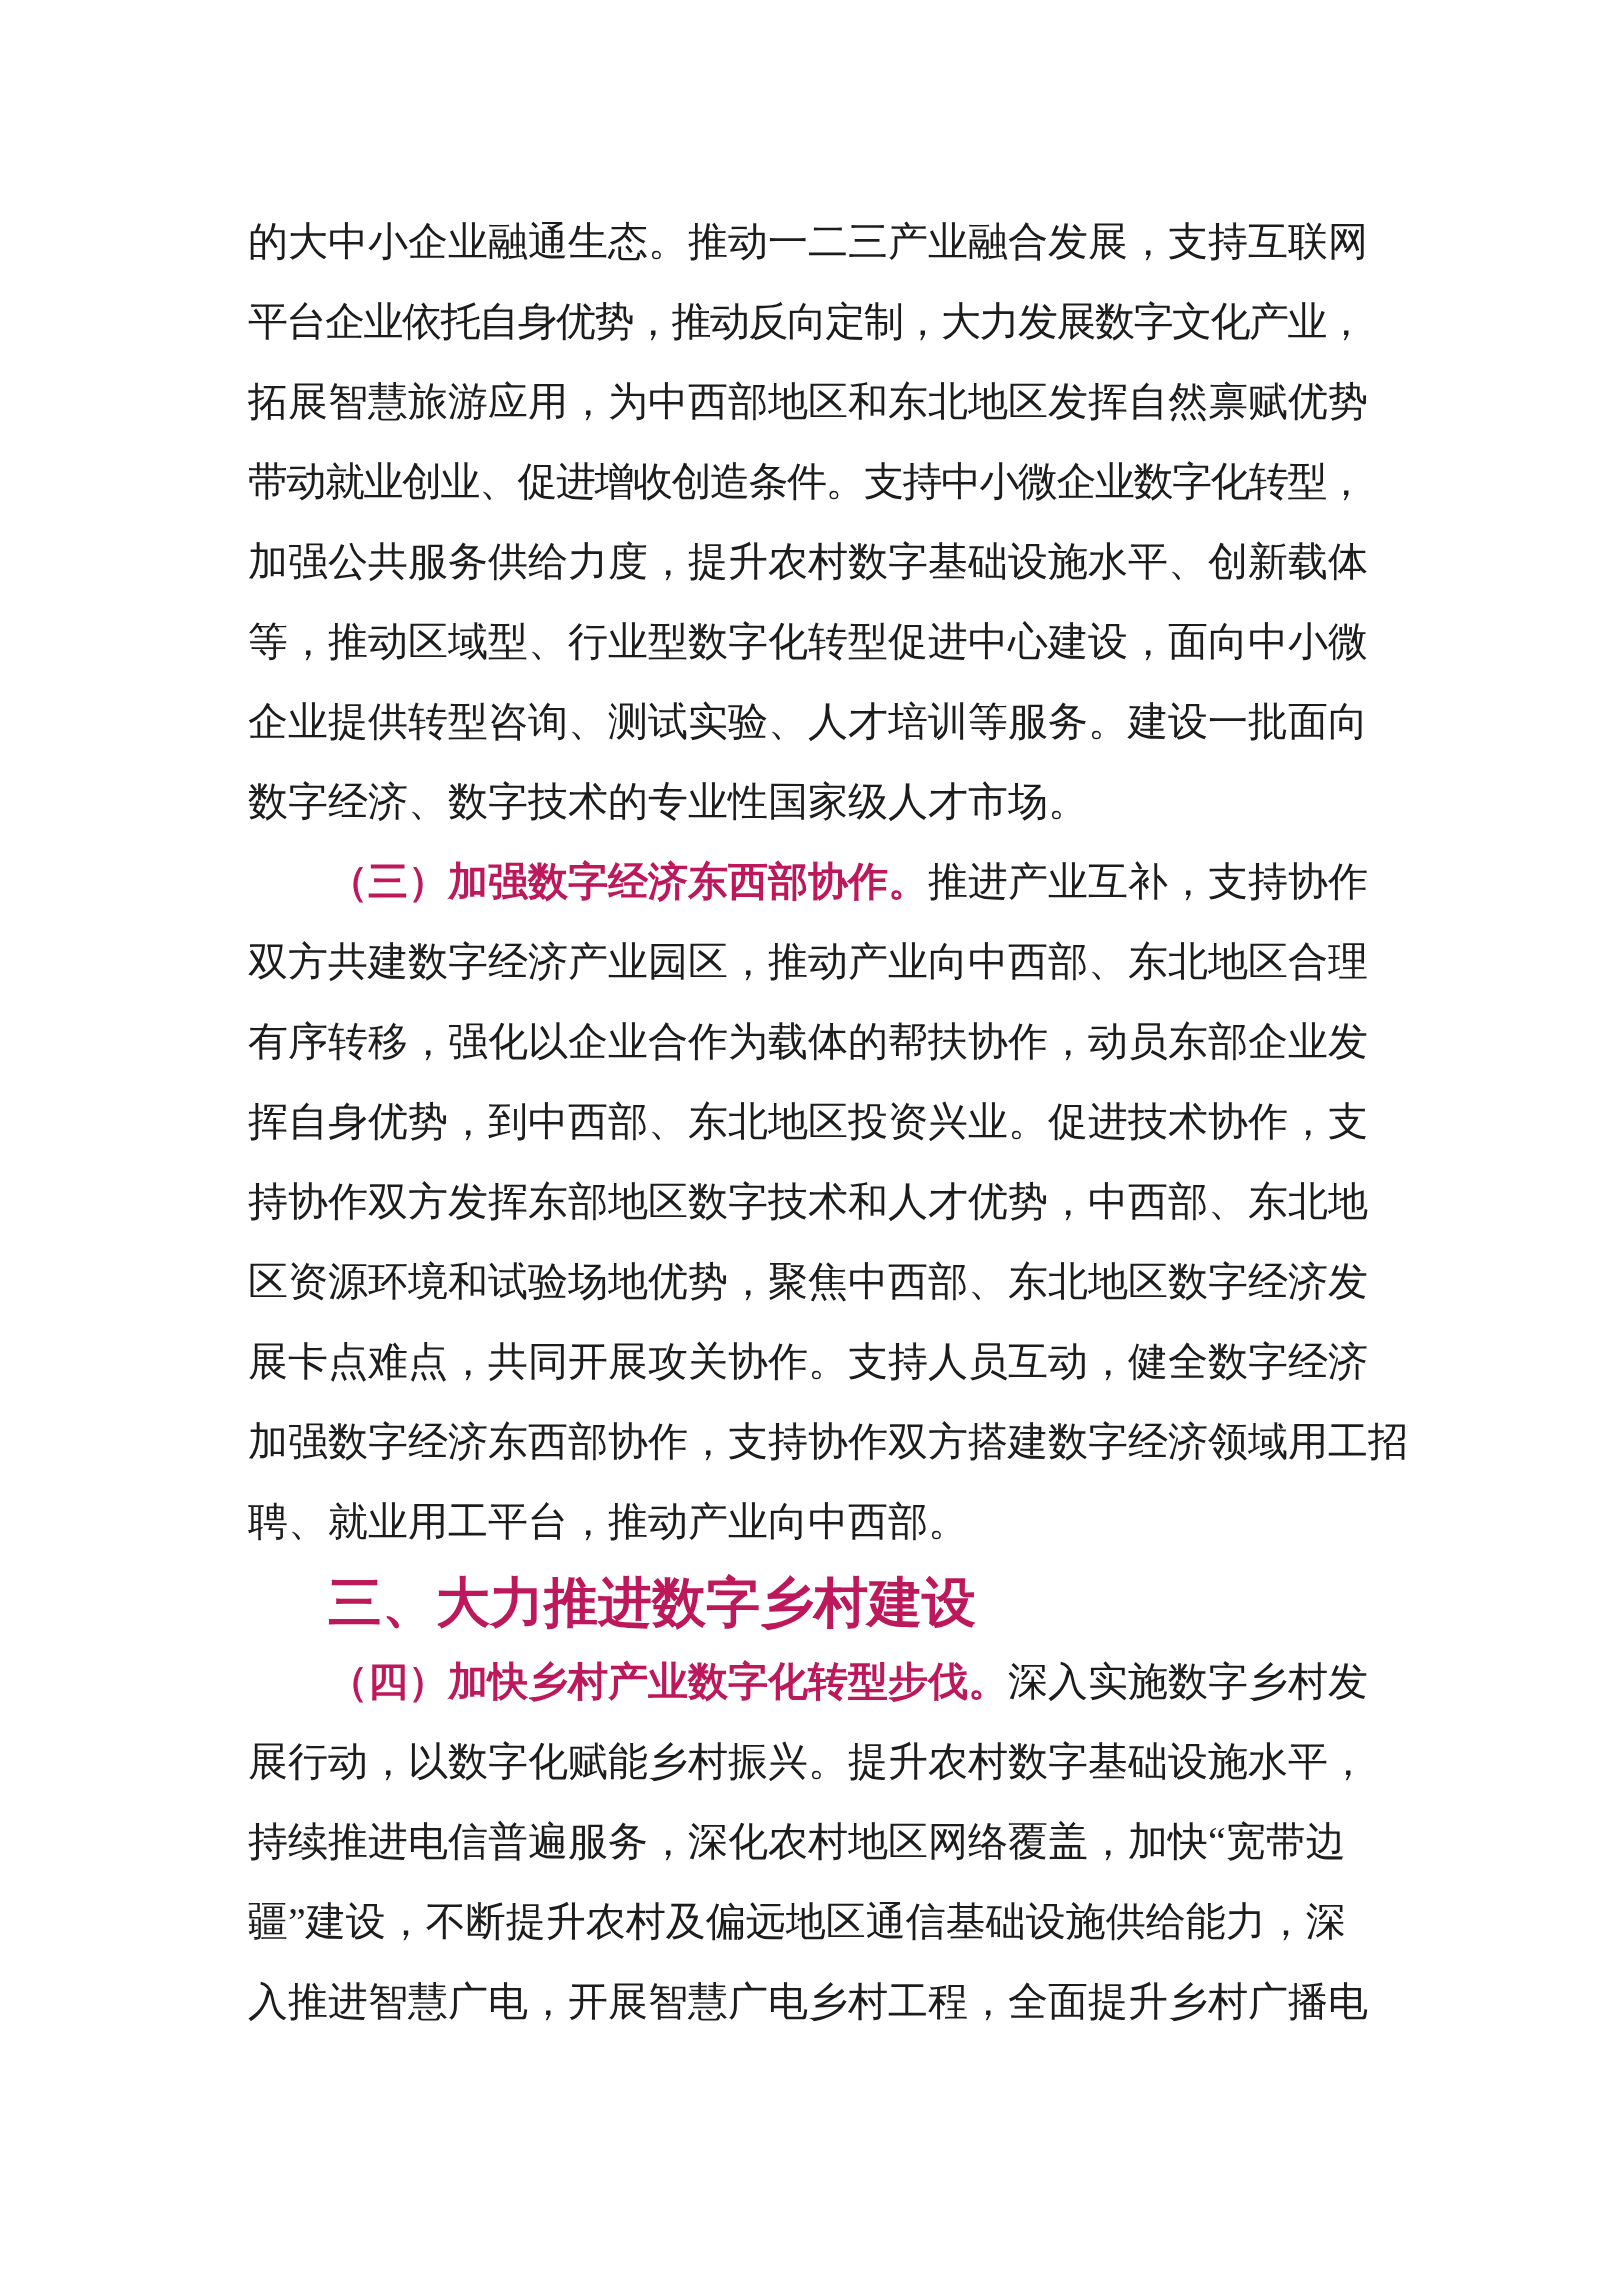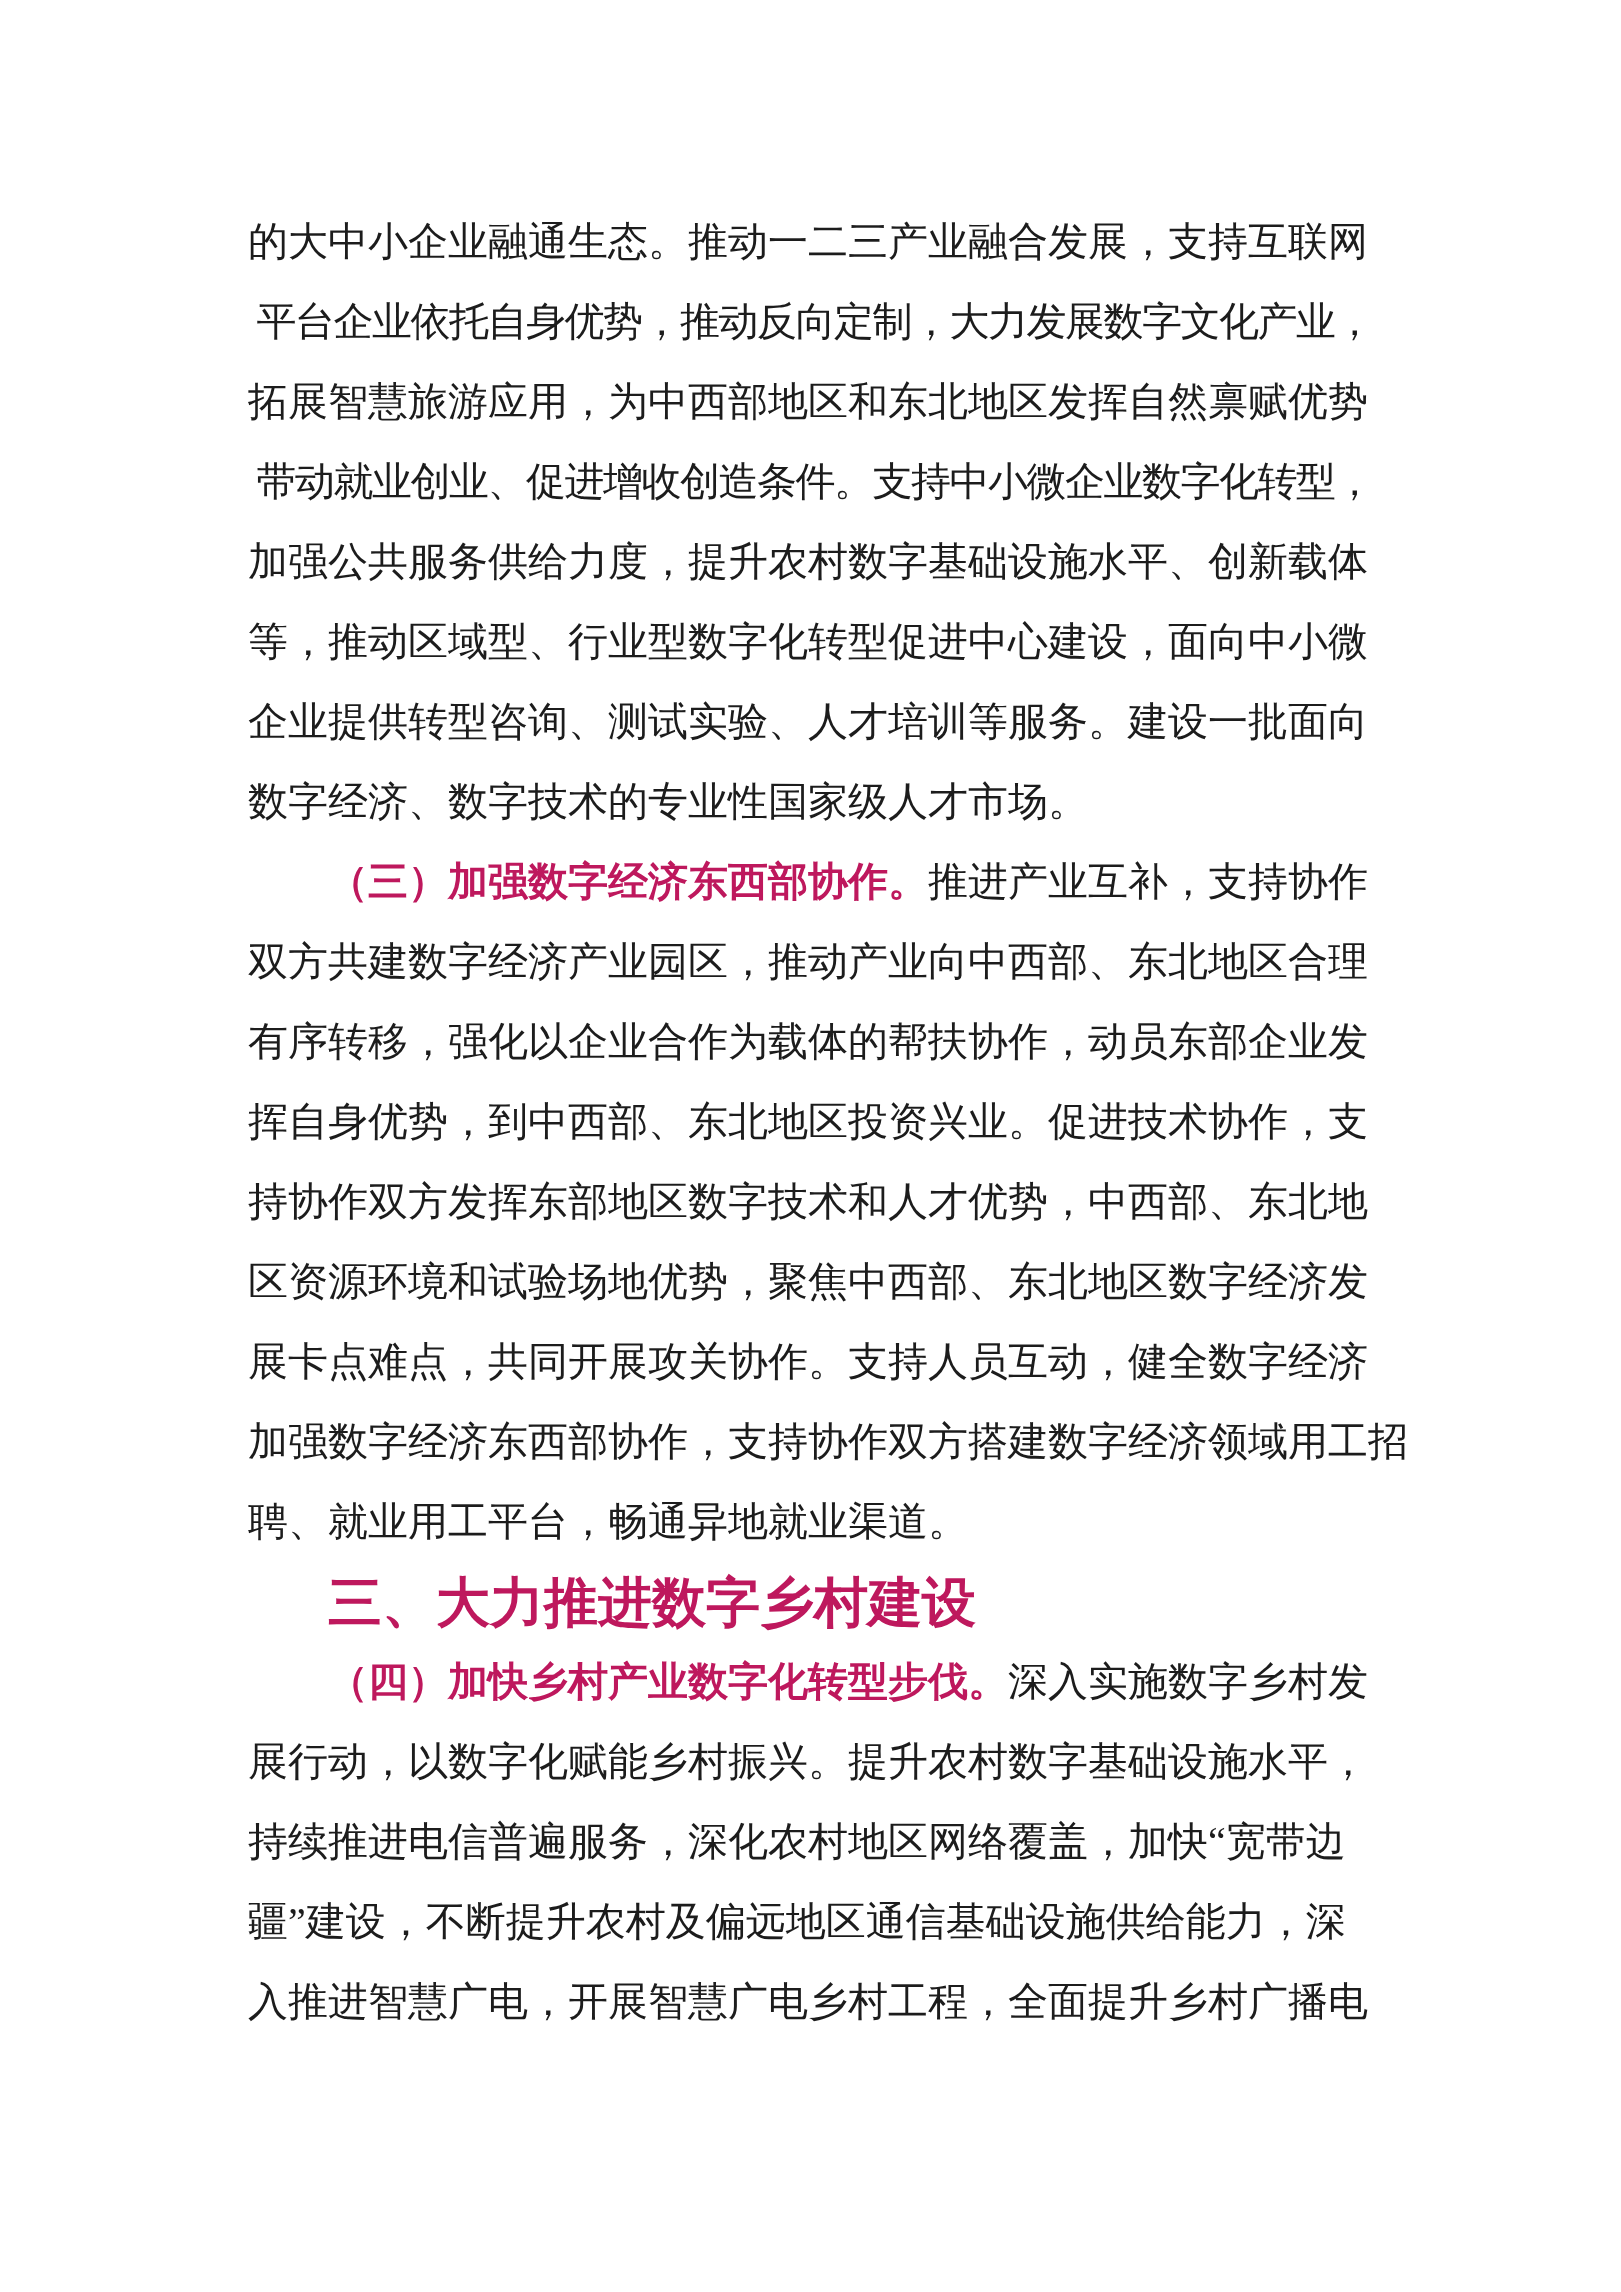--- a/index.html
+++ b/index.html
@@ -27,21 +27,20 @@
     font-size: 40px;
     color: #1c1c1c;
     font-family: "Liberation Serif", "DejaVu Serif", serif;
     white-space: nowrap;
   }
   .line.indent {
     padding-left: 80px;
   }
   .line.squeeze {
     letter-spacing: -1.5px;
-    text-align: right;
   }
   .line.heading {
     font-family: "Liberation Sans", "DejaVu Sans", sans-serif;
     font-weight: bold;
     color: #000000;
     font-size: 54px;
   }
   .seg { display: inline; }
   .seg.bold {
     font-weight: bold;
@@ -62,21 +61,21 @@
       <div class="line"><span class="seg">企业提供转型咨询、测试实验、人才培训等服务。建设一批面向</span></div>
       <div class="line"><span class="seg">数字经济、数字技术的专业性国家级人才市场。</span></div>
       <div class="line indent"><span class="seg bold">（三）加强数字经济东西部协作。</span><span class="seg">推进产业互补，支持协作</span></div>
       <div class="line"><span class="seg">双方共建数字经济产业园区，推动产业向中西部、东北地区合理</span></div>
       <div class="line"><span class="seg">有序转移，强化以企业合作为载体的帮扶协作，动员东部企业发</span></div>
       <div class="line"><span class="seg">挥自身优势，到中西部、东北地区投资兴业。促进技术协作，支</span></div>
       <div class="line"><span class="seg">持协作双方发挥东部地区数字技术和人才优势，中西部、东北地</span></div>
       <div class="line"><span class="seg">区资源环境和试验场地优势，聚焦中西部、东北地区数字经济发</span></div>
       <div class="line"><span class="seg">展卡点难点，共同开展攻关协作。支持人员互动，健全数字经济</span></div>
       <div class="line"><span class="seg">加强数字经济东西部协作，支持协作双方搭建数字经济领域用工招</span></div>
-      <div class="line"><span class="seg">聘、就业用工平台，畅通异地就业渠道。</span></div>
+      <div class="line"><span class="seg">聘、就业用工平台，推动产业向中西部。</span></div>
       <div class="line indent heading"><span class="seg bold">三、大力推进数字乡村建设</span></div>
       <div class="line indent"><span class="seg bold">（四）加快乡村产业数字化转型步伐。</span><span class="seg">深入实施数字乡村发</span></div>
       <div class="line"><span class="seg">展行动，以数字化赋能乡村振兴。提升农村数字基础设施水平，</span></div>
       <div class="line"><span class="seg">持续推进电信普遍服务，深化农村地区网络覆盖，加快“宽带边</span></div>
       <div class="line"><span class="seg">疆”建设，不断提升农村及偏远地区通信基础设施供给能力，深</span></div>
       <div class="line"><span class="seg">入推进智慧广电，开展智慧广电乡村工程，全面提升乡村广播电</span></div>
     </div>
 </div>
 
 

